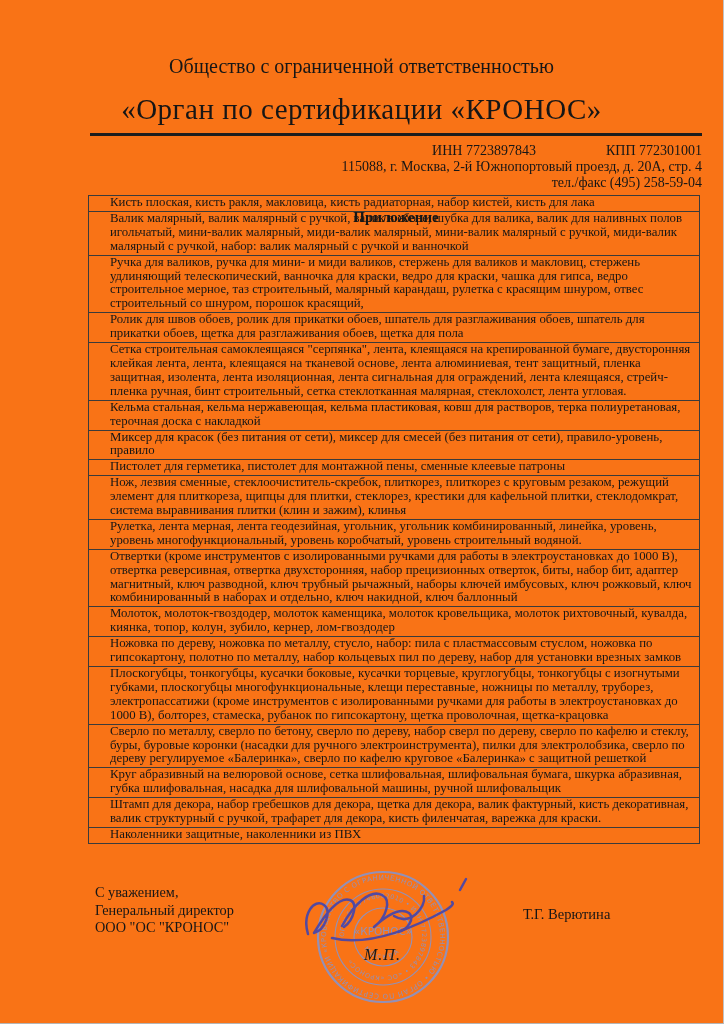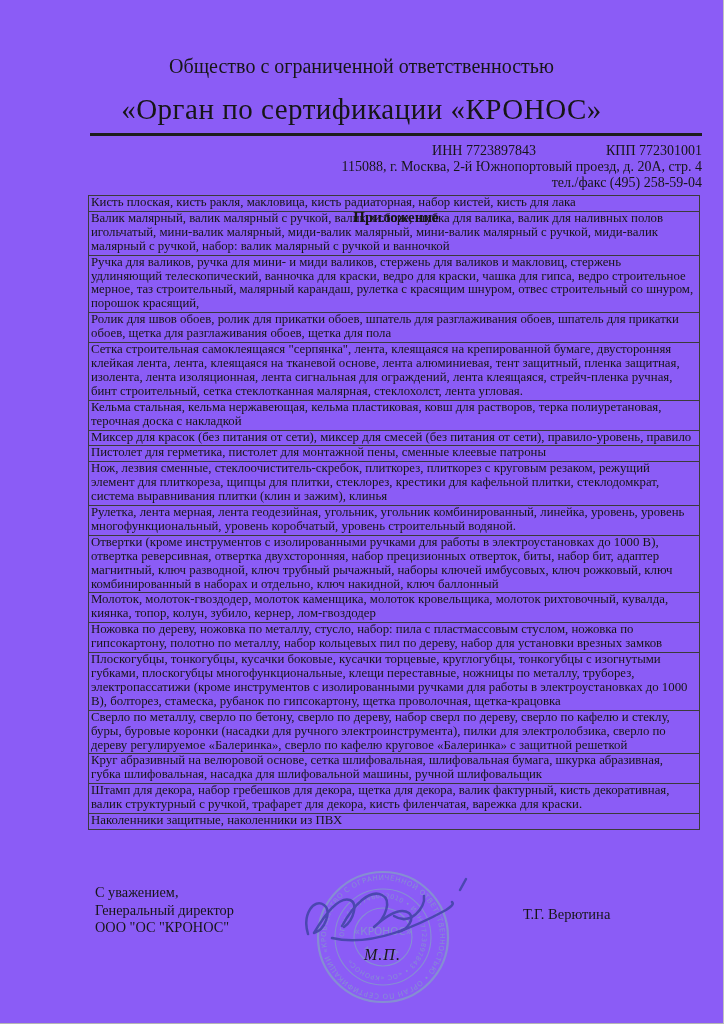--- a/index.html
+++ b/index.html
@@ -1,37 +1,37 @@
 <!DOCTYPE html>
 <html><head>
 <meta charset="utf-8">
 <style>
   html,body{margin:0;padding:0;background:#9a9a9a;}
   .sheet{
-    position:relative;width:724px;height:1024px;background:#8b5cf6;
+    position:relative;width:724px;height:1024px;background:#f97316;
     margin:0 auto;overflow:hidden;color:#161616;
     font-family:"Liberation Serif","DejaVu Serif",serif;
     border-right:1px solid #c2c2c2;border-bottom:1px solid #b5b5b5;
     box-sizing:border-box;
   }
   .header{padding-top:54px;text-align:center;}
   .org-type{font-size:20px;line-height:24px;}
   .org-name{font-size:29px;line-height:34px;margin-top:14px;letter-spacing:0.5px;}
   .rule{width:612px;height:3px;background:#1d1d1d;margin:7px 0 7px 90px;}
   .info{width:612px;margin-left:90px;text-align:right;font-size:14px;line-height:16px;}
   .inn-kpp .gap{display:inline-block;width:70px;}
   .appendix{width:612px;margin-left:90px;text-align:center;font-weight:bold;font-size:15px;line-height:17px;margin-top:18px;}
   table.items{
     position:absolute;left:88px;top:195px;width:612px;
     border-collapse:collapse;table-layout:fixed;
   }
   table.items td{
     border:1px solid #3b3b3b;
     font-size:12.8px;line-height:13.9px;
-    padding:0 4px 1px 2px;vertical-align:top;
+    padding:0 4px 1px 21px;vertical-align:top;
     font-family:"Liberation Serif","DejaVu Serif",serif;
   }
   .closing-block{position:absolute;left:95px;top:884px;font-size:14.3px;line-height:17.5px;}
   .signer-name{position:absolute;left:523px;top:906px;font-size:14.5px;}
   .mp-label{position:absolute;left:364px;top:946px;font-size:16px;letter-spacing:1px;z-index:6;color:#1a1a1a;font-style:italic;}
   .stamp{position:absolute;left:312px;top:866px;z-index:3;opacity:0.88;}
   .signature{position:absolute;left:294px;top:874px;z-index:5;opacity:0.92;}
 </style>
 </head>
 <body>

